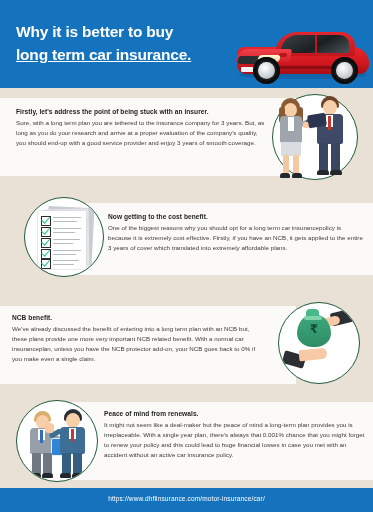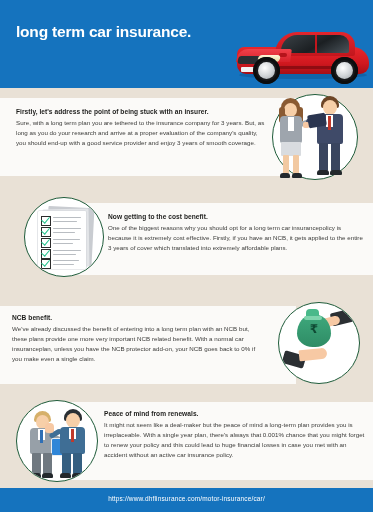--- a/index.html
+++ b/index.html
@@ -35,21 +35,21 @@
     position: absolute;
     left: 16px;
     top: 20px;
     width: 240px;
     color: #ffffff;
     font-size: 15.5px;
     line-height: 1.5;
     font-weight: bold;
     letter-spacing: -0.2px;
   }
-  .header-title .l2 { display: block; }
+  .header-title .l2 { display: block; text-decoration: underline; }
 
   
   .car-wrap {
     position: absolute;
     right: 2px;
     top: 12px;
     width: 140px;
     height: 74px;
   }
   .car-shadow {
@@ -315,20 +315,21 @@
     letter-spacing: .15px;
   }
 </style>
 </head>
 <body>
 
 <div class="page">
 
   <div class="header">
     <div class="header-title">
+      <span>Why it is better to buy</span>
       <span class="l2">long term car insurance.</span>
     </div>
 
     <div class="car-wrap">
       <div class="car-shadow"></div>
       <div class="car-body"></div>
       <div class="car-roof"></div>
       <div class="car-glass"></div>
       <div class="car-glass-split"></div>
       <div class="car-hood"></div>

